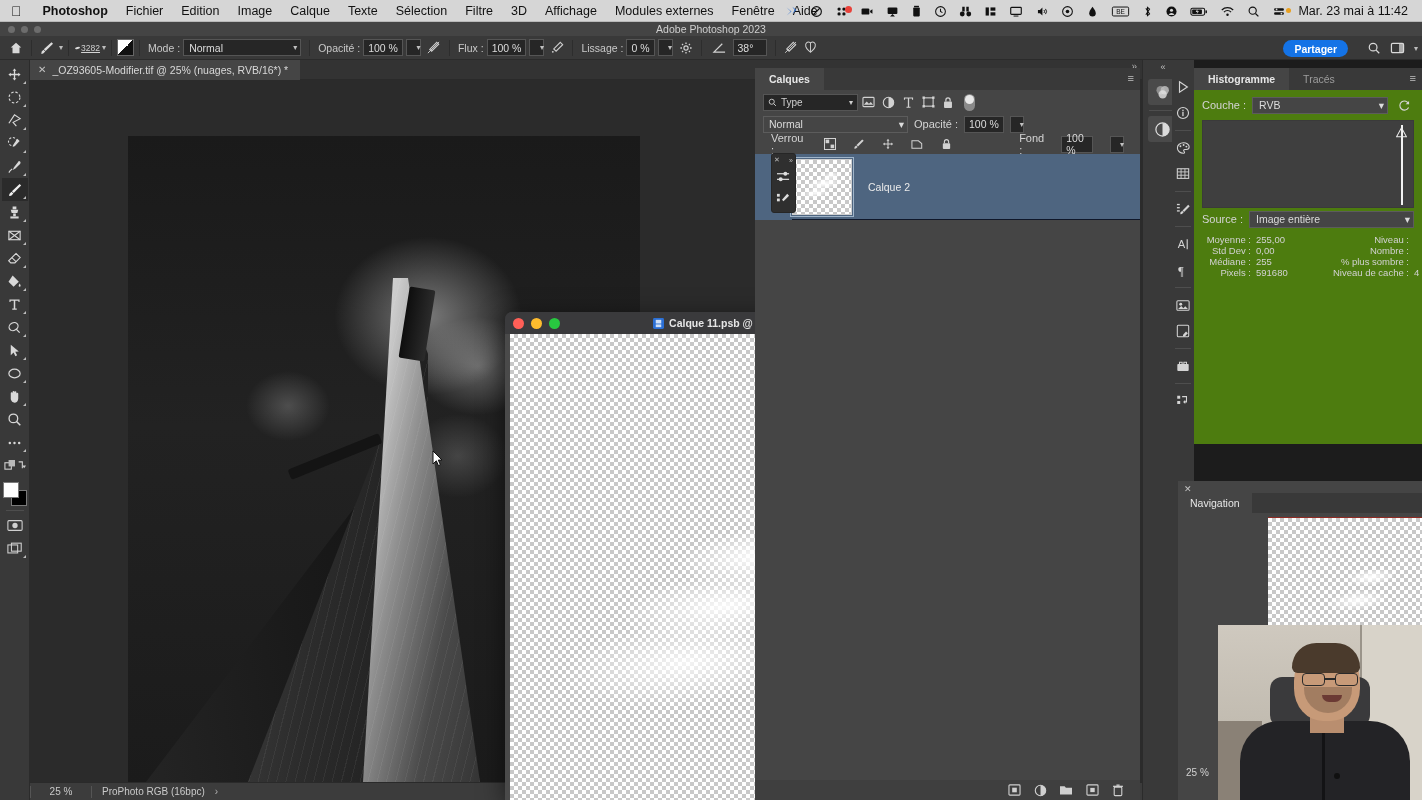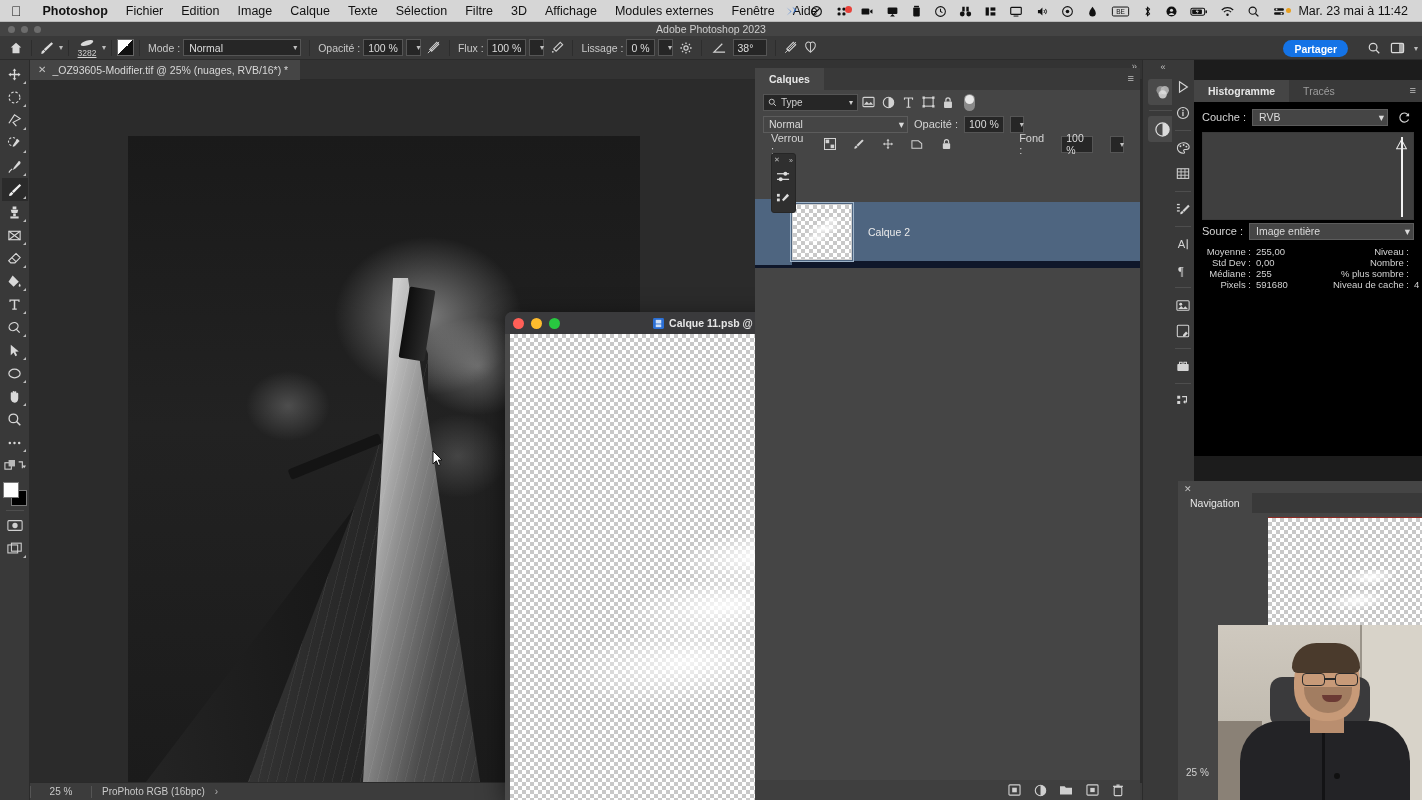--- a/index.html
+++ b/index.html
@@ -49,21 +49,21 @@
     min-width:28px;
   }
   .ob-select {
     background:#262626; border:1px solid #555; color:#dcdcdc; height:17px;
     display:flex; align-items:center; justify-content:space-between;
     padding:0 3px 0 5px; font-size:10.5px;
   }
   .ob-select .cv { margin-left:8px; opacity:.85; font-size:8px; }
   .caret { font-size:8px; opacity:.85; margin-left:2px; }
   .icobtn { width:20px; height:20px; display:flex; align-items:center; justify-content:center; color:#cdcdcd; }
-  .brushprev { display:flex; flex-direction:column; align-items:center; width:26px;text-decoration:underline; }
+  .brushprev { display:flex; flex-direction:row; align-items:center; width:26px;text-decoration:underline; }
   .brushprev .num { font-size:8.5px; color:#cfcfcf; line-height:8px; margin-top:1px; }
   .swatchbtn { width:17px; height:17px; border:1px solid #666; background:linear-gradient(135deg,#fff 0 50%,#111 50% 100%); }
   .share {
     position:absolute; right:74px; top:40px; height:17px; padding:0 11px;
     background:#1473e6; color:#fff; border-radius:9px; font-size:10.5px;
     display:flex; align-items:center; font-weight:bold;
   }
   .topright-icons { position:absolute; right:4px; top:38px; height:20px; display:flex; align-items:center; gap:4px; }
 
   
@@ -179,21 +179,21 @@
   .ficon { width:20px; height:20px; display:flex; align-items:center; justify-content:center; color:#d2d2d2; }
   .toggle-pill { width:11px; height:17px; background:#8a8a8a; border-radius:6px; position:relative; margin-left:6px; }
   .toggle-pill i { position:absolute; top:1px; left:1px; width:9px; height:9px; background:#e8e8e8; border-radius:50%; }
   .blendrow { height:20px; display:flex; align-items:center; padding:0 8px; gap:6px; }
   .blendsel { width:145px; height:17px; background:#454545; border:1px solid #5c5c5c; color:#dcdcdc;
      display:flex; align-items:center; justify-content:space-between; padding:0 3px 0 5px; font-size:10.5px; }
   .lockrow { height:20px; display:flex; align-items:center; padding:0 16px; gap:17px; }
   .lockrow .lbl { margin-right:4px; }
   .lockicon { width:16px; height:16px; display:flex; align-items:center; justify-content:center; color:#d2d2d2; }
   .layerlist { position:absolute; top:86px; left:0; width:385px; height:612px; background:#454545; }
-  .lrow { height:66px; display:flex; align-items:center; border-bottom:7px solid #0f172a; position:relative;margin-top:48px; }
+  .lrow { height:66px; display:flex; align-items:center; border-bottom:1px solid #0f172a; position:relative; }
   .lrow.sel { background:#4e6580; }
   .lrow .eye { width:37px; height:66px; display:flex; align-items:center; justify-content:center; }
   .lrow.sel .eye { background:#4e6580; }
   .lrow .eyeband { width:37px; height:66px; background:#5b7391; display:flex; align-items:center; justify-content:center; }
   .thumb64 { width:60px; height:56px; border:1px solid #cfcfcf; position:relative; overflow:hidden; }
   .checker {
     background-image:
       linear-gradient(45deg,#c8c8c8 25%,transparent 25%,transparent 75%,#c8c8c8 75%),
       linear-gradient(45deg,#c8c8c8 25%,#fff 25%,#fff 75%,#c8c8c8 75%);
     background-size:8px 8px; background-position:0 0,4px 4px; background-color:#fff;
@@ -205,21 +205,21 @@
 
   
   .ctxbar { position:absolute; left:771px; top:153px; width:25px; height:60px; background:#2f2f2f;
             border:1px solid #262626; border-radius:3px; }
   .ctxbar .hdr { height:12px; display:flex; align-items:center; justify-content:space-between; padding:0 2px;
                  font-size:7px; color:#bdbdbd; }
   .ctxbar .cb { height:22px; display:flex; align-items:center; justify-content:center; color:#dedede; }
 
   
   .panelHist {
-    position:absolute; top:80px; left:1194px; width:228px; height:376px; background:#000000;
+    position:absolute; top:68px; left:1194px; width:228px; height:376px; background:#4d7c0f;
   }
   .hrow { display:flex; align-items:center; padding:0 8px; height:22px; gap:6px; }
   .chsel { flex:1; height:17px; background:#454545; border:1px solid #5c5c5c; color:#dcdcdc;
     display:flex; align-items:center; justify-content:space-between; padding:0 3px 0 6px; font-size:10.5px; }
   .histbox { margin:4px 8px 0 8px; height:88px; background:#3f3f3f; border:1px solid #3a3a3a; position:relative; }
   .histbox .spike { position:absolute; right:10px; top:4px; bottom:2px; width:2px; background:#f2f2f2; }
   .histbox .warn { position:absolute; right:6px; top:6px; color:#e8e8e8; font-size:11px; }
   .srcrow { display:flex; align-items:center; padding:0 8px; height:22px; gap:6px; }
   .srcsel { flex:1; height:17px; background:#454545; border:1px solid #5c5c5c; color:#dcdcdc;
     display:flex; align-items:center; justify-content:space-between; padding:0 3px 0 6px; font-size:10.5px; }

